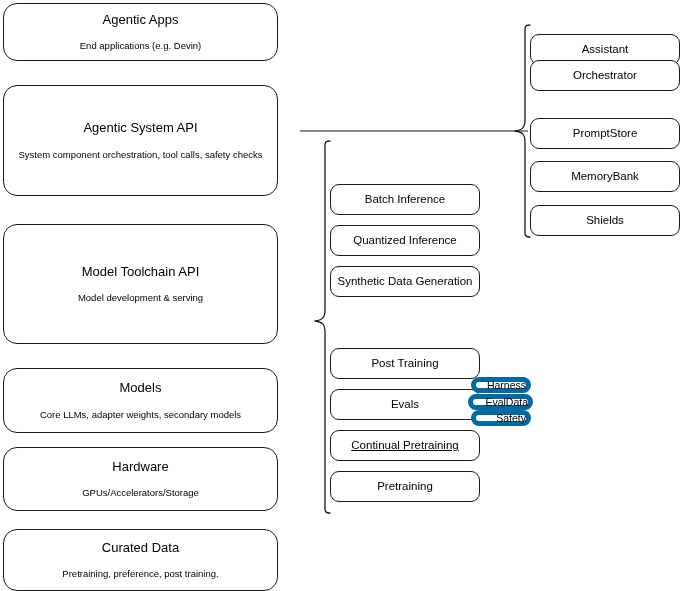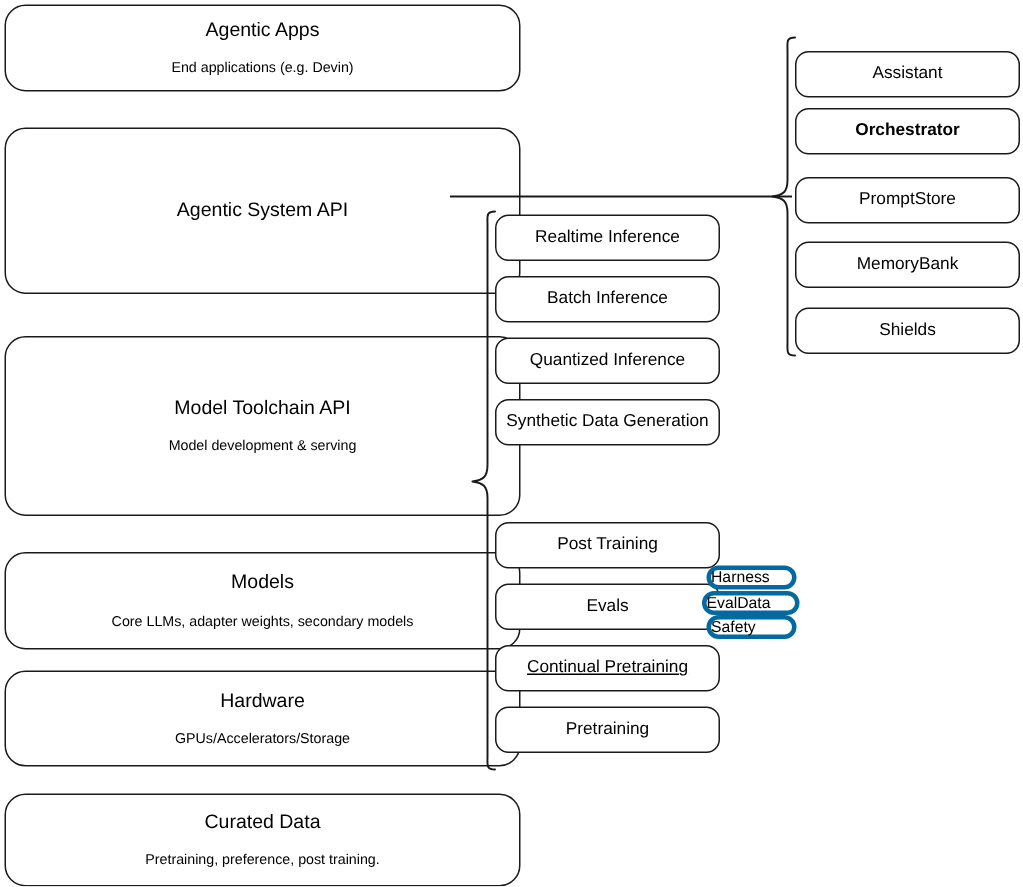--- a/index.html
+++ b/index.html
@@ -31,21 +31,21 @@
     flex-direction: column;
     align-items: center;
     justify-content: center;
     text-align: center;
     line-height: 1.25;
   }
 
   
   .layer {
     left: 3px;
-    width: 344px;
+    width: 275px;
     border-radius: 14px;
   }
   .layer .title {
     font-size: 13px;
     color: #000;
   }
   .layer .subtitle {
     font-size: 9.5px;
     color: #000;
     margin-top: 12px;
@@ -67,27 +67,27 @@
     height: 31px;
     font-size: 11.5px;
     border-radius: 9px;
   }
 
   
   .pill {
     position: absolute;
     box-sizing: border-box;
     background: #ffffff;
-    border: 3px solid #0369a1;
+    border: 5px solid #0369a1;
     border-radius: 999px;
     height: 16px;
     font-size: 10.5px;
     display: flex;
     align-items: center;
-    justify-content: flex-start;
+    justify-content: flex-end;
     z-index: 5;
   }
 
   
   .brace {
     position: absolute;
     overflow: visible;
   }
   .brace svg { display: block; }
 
@@ -102,20 +102,21 @@
 
 <div id="canvas">
 
   <div class="node layer" style="top:3px; height:58px;">
     <div class="title">Agentic Apps</div>
     <div class="subtitle">End applications (e.g. Devin)</div>
   </div>
 
   <div class="node layer" style="top:85px; height:111px;">
     <div class="title">Agentic System API</div>
+    <div class="subtitle">System component orchestration, tool calls, safety checks</div>
   </div>
 
   <div class="node layer" style="top:224px; height:120px;">
     <div class="title">Model Toolchain API</div>
     <div class="subtitle">Model development &amp; serving</div>
   </div>
 
   <div class="node layer" style="top:368px; height:65px;">
     <div class="title">Models</div>
     <div class="subtitle">Core LLMs, adapter weights, secondary models</div>
@@ -154,23 +155,20 @@
       <path d="M18 3
                C 12 3, 13 6, 13 12
                L 13 172
                C 13 180, 10 182, 3 183
                C 10 184, 13 186, 13 194
                L 13 366
                C 13 372, 12 375, 18 375" fill="none" stroke="#1a1a1a" stroke-width="1.3" stroke-linecap="round" stroke-linejoin="round"></path>
     </svg>
   </div>
 
-  <div class="node mid" style="top:143px;">
-    <span>Realtime Inference</span>
-  </div>
   <div class="node mid" style="top:184px;">
     <span>Batch Inference</span>
   </div>
   <div class="node mid" style="top:225px;">
     <span>Quantized Inference</span>
   </div>
   <div class="node mid" style="top:266px;">
     <span>Synthetic Data Generation</span>
   </div>
   <div class="node mid" style="top:348px;">
@@ -192,21 +190,21 @@
   <div class="pill" style="left:468px; top:394px; width:65px;">
     <span>EvalData</span>
   </div>
   <div class="pill" style="left:471px; top:410px; width:60px;">
     <span>Safety</span>
   </div>
 
   <div class="node right" style="top:34px;">
     <span>Assistant</span>
   </div>
-  <div class="node right" style="top:72px;font-weight:bold;">
+  <div class="node right" style="top:60px;">
     <span>Orchestrator</span>
   </div>
   <div class="node right" style="top:118px;justify-content:center;">
     <span>PromptStore</span>
   </div>
   <div class="node right" style="top:161px;">
     <span>MemoryBank</span>
   </div>
   <div class="node right" style="top:205px;">
     <span>Shields</span>

